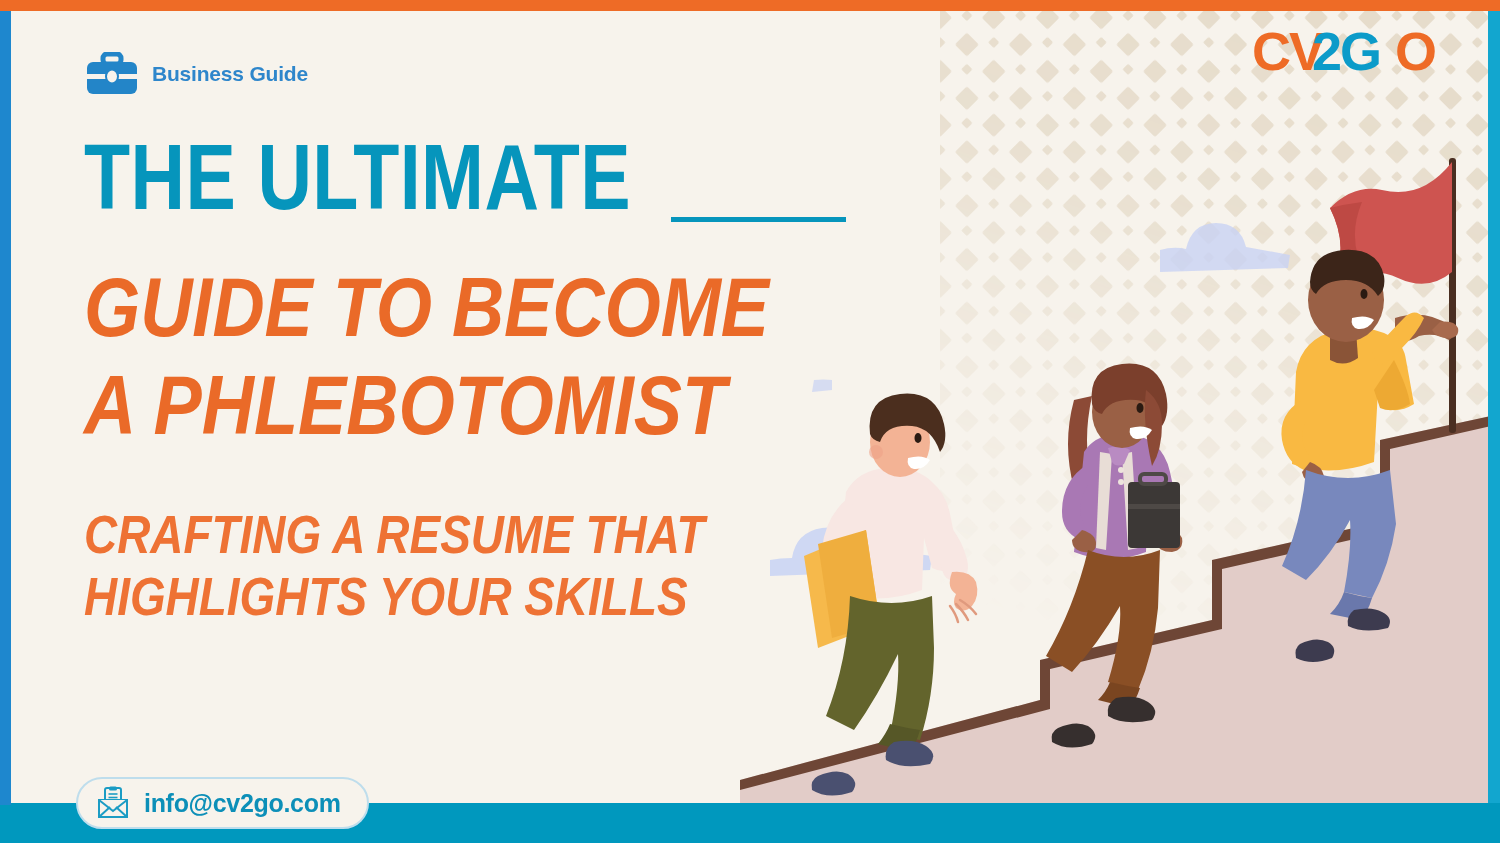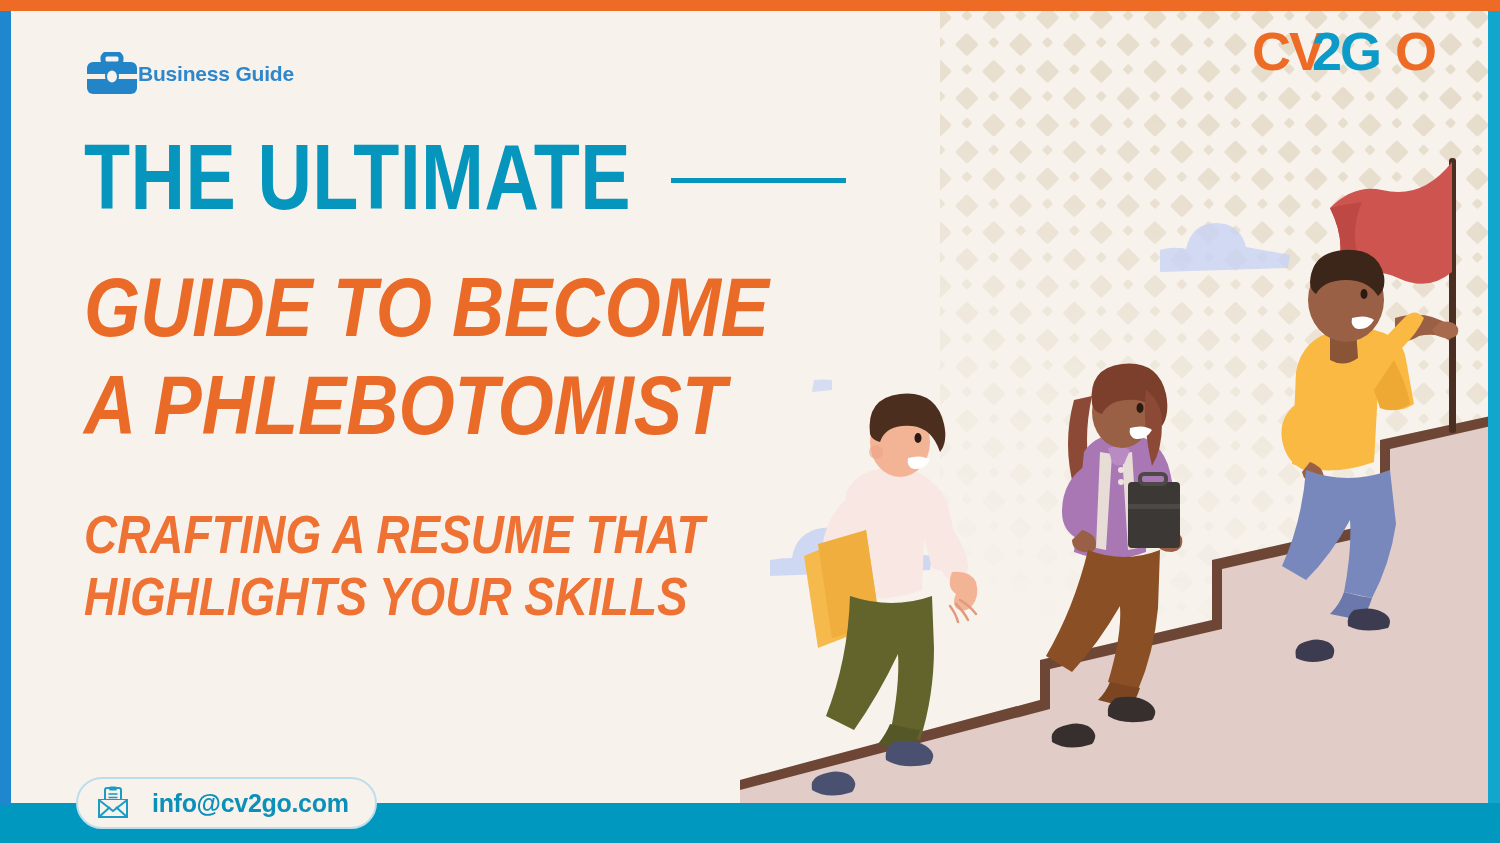--- a/index.html
+++ b/index.html
@@ -64,42 +64,42 @@
     width: 760px; height: 843px;
     z-index: 6;
   }
 
   
   .badge {
     position: absolute;
     left: 86px; top: 52px;
     display: flex;
     align-items: center;
-    gap: 0;
+    gap: 14px;
     z-index: 20;
   }
   .badge-icon { width: 52px; height: 44px; display: block; }
   .badge-label {
     color: #2E86CB;
     font-size: 21px;
     font-weight: bold;
     letter-spacing: -0.2px;
     white-space: nowrap;
   }
 
   
   .headline-block {
     position: absolute;
     left: 84px; top: 132px;
     z-index: 20;
     width: 820px;
   }
   .kicker-row {
     display: flex;
-    align-items: center;
+    align-items: flex-end;
     gap: 28px;
   }
   .kicker {
     color: #0695BC;
     font-family: "Liberation Sans Narrow", "Liberation Sans", sans-serif;
     font-size: 92px;
     font-weight: bold;
     line-height: 0.98;
     letter-spacing: 0.5px;
     transform: scaleX(0.82);
@@ -147,21 +147,21 @@
     position: absolute;
     left: 76px; bottom: 14px;
     display: flex;
     align-items: center;
     gap: 36px;
     z-index: 50;
   }
   .pill {
     display: flex;
     align-items: center;
-    gap: 22px;
+    gap: 14px;
     background: #F7F3EC;
     border: 2px solid #BEDDEC;
     border-radius: 999px;
     height: 52px;
     padding: 0 26px 0 18px;
     box-sizing: border-box;
   }
   .pill-icon { width: 34px; height: 34px; display: block; flex: none; }
   .pill-text {
     color: #0C8FB8;

